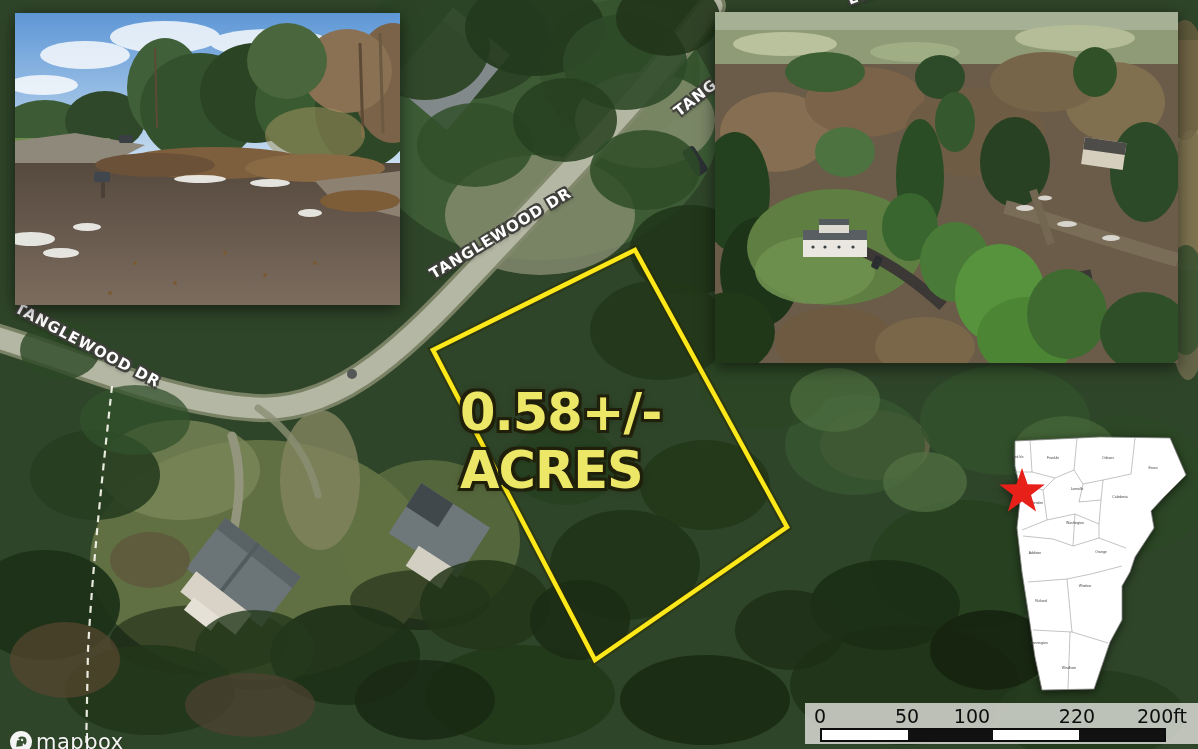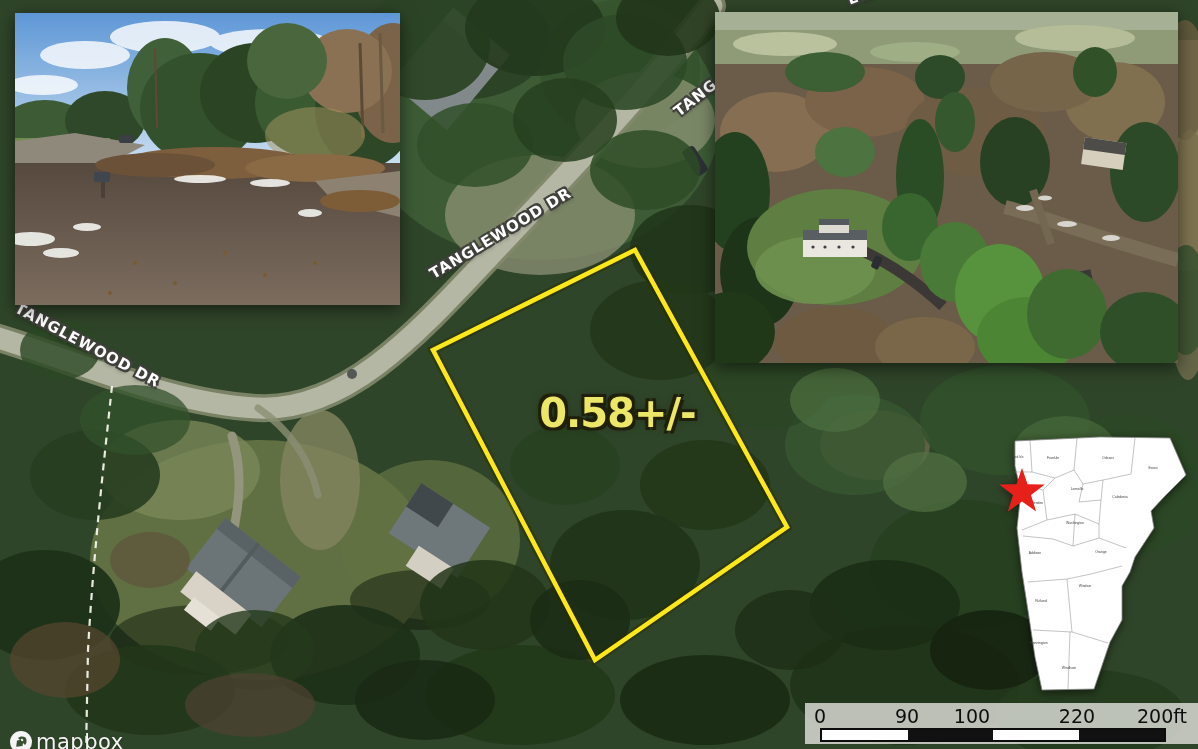--- a/index.html
+++ b/index.html
@@ -10,22 +10,22 @@
   
   .street-label{position:absolute;color:#fff;font-family:"DejaVu Sans",sans-serif;
     font-weight:700;font-size:15px;letter-spacing:1px;white-space:nowrap;z-index:2;
     text-shadow:-2px -2px 0 #40403c,2px -2px 0 #40403c,-2px 2px 0 #40403c,2px 2px 0 #40403c,0 2px 4px rgba(0,0,0,.55);
     transform-origin:left center;}
   .sl-left{left:16px;top:298px;transform:rotate(28deg);}
   .sl-center{left:431px;top:266px;transform:rotate(-31deg);}
   .sl-partial-upper{left:676px;top:104px;transform:rotate(-38deg);}
   .sl-partial-top{left:848px;top:-9px;transform:rotate(-20deg);}
   
-  .acreage{position:absolute;left:460px;top:384px;width:315px;text-align:center;z-index:4;
-    font-family:"DejaVu Sans",sans-serif;font-weight:700;font-size:40px;line-height:58px;
+  .acreage{position:absolute;left:460px;top:384px;width:315px;text-align:left;z-index:4;
+    font-family:"DejaVu Sans",sans-serif;font-weight:700;font-size:51px;line-height:58px;
     color:#ece766;letter-spacing:-1px;
     text-shadow:-3px -3px 0 #20200a,3px -3px 0 #20200a,-3px 3px 0 #20200a,3px 3px 0 #20200a,0 0 8px rgba(0,0,0,.55);}
   
   .inset{position:absolute;z-index:5;box-shadow:0 4px 16px rgba(0,0,0,.55);overflow:hidden;}
   .inset-street{left:15px;top:13px;width:385px;height:292px;}
   .inset-aerial{left:715px;top:12px;width:463px;height:351px;}
   
   .vermont{position:absolute;left:995px;top:432px;z-index:4;filter:drop-shadow(0 2px 4px rgba(0,0,0,.55));}
   .vermont text{font-family:"Liberation Sans",sans-serif;fill:#3f3f3f;}
   
@@ -143,20 +143,21 @@
   <div class="street-label sl-partial-upper">TANG</div>
   <div class="street-label sl-partial-top">EWOO</div>
 
   <svg class="layer" width="1198" height="749" viewBox="0 0 1198 749" style="z-index:3">
     <polygon points="635,250 787,527 595,660 433,350" fill="none" stroke="#2b2b00" stroke-width="9" opacity=".45"></polygon>
     <polygon points="635,250 787,527 595,660 433,350" fill="none" stroke="#ffe819" stroke-width="4.5"></polygon>
   </svg>
 
   <div class="acreage">
     <div>0.58+/-</div>
+    <div>ACRES</div>
   </div>
 
   <div class="inset inset-street">
     <svg width="385" height="292" viewBox="0 0 385 292">
       <defs>
         <linearGradient id="sky" x1="0" y1="0" x2="0" y2="1">
           <stop offset="0" stop-color="#5e97d6"></stop>
             <stop offset="1" stop-color="#cfe2f2"></stop>
         </linearGradient>
         <linearGradient id="asphalt" x1="0" y1="0" x2="0" y2="1">
@@ -313,21 +314,21 @@
       <text x="90" y="155">Windsor</text>
       <text x="46" y="170">Rutland</text>
       <text x="44" y="212">Bennington</text>
       <text x="74" y="237">Windham</text>
     </g>
     <polygon points="27,36 32.6,52.3 49.8,52.6 36,63 41.1,79.4 27,69.5 12.9,79.4 18,63 4.2,52.6 21.4,52.3" fill="#e8201a"></polygon>
   </svg>
 
   <div class="scalebar">
     <span class="tick" style="left:15px">0</span>
-    <span class="tick" style="left:102px">90</span>
+    <span class="tick" style="left:102px">50</span>
     <span class="tick" style="left:167px">100</span>
     <span class="tick" style="left:272px">220</span>
     <span class="tick" style="left:357px">200ft</span>
     <div class="bar">
       <div class="seg" style="background:#ffffff"></div>
       <div class="seg" style="background:#111111"></div>
       <div class="seg" style="background:#ffffff"></div>
       <div class="seg" style="background:#111111"></div>
     </div>
   </div>

